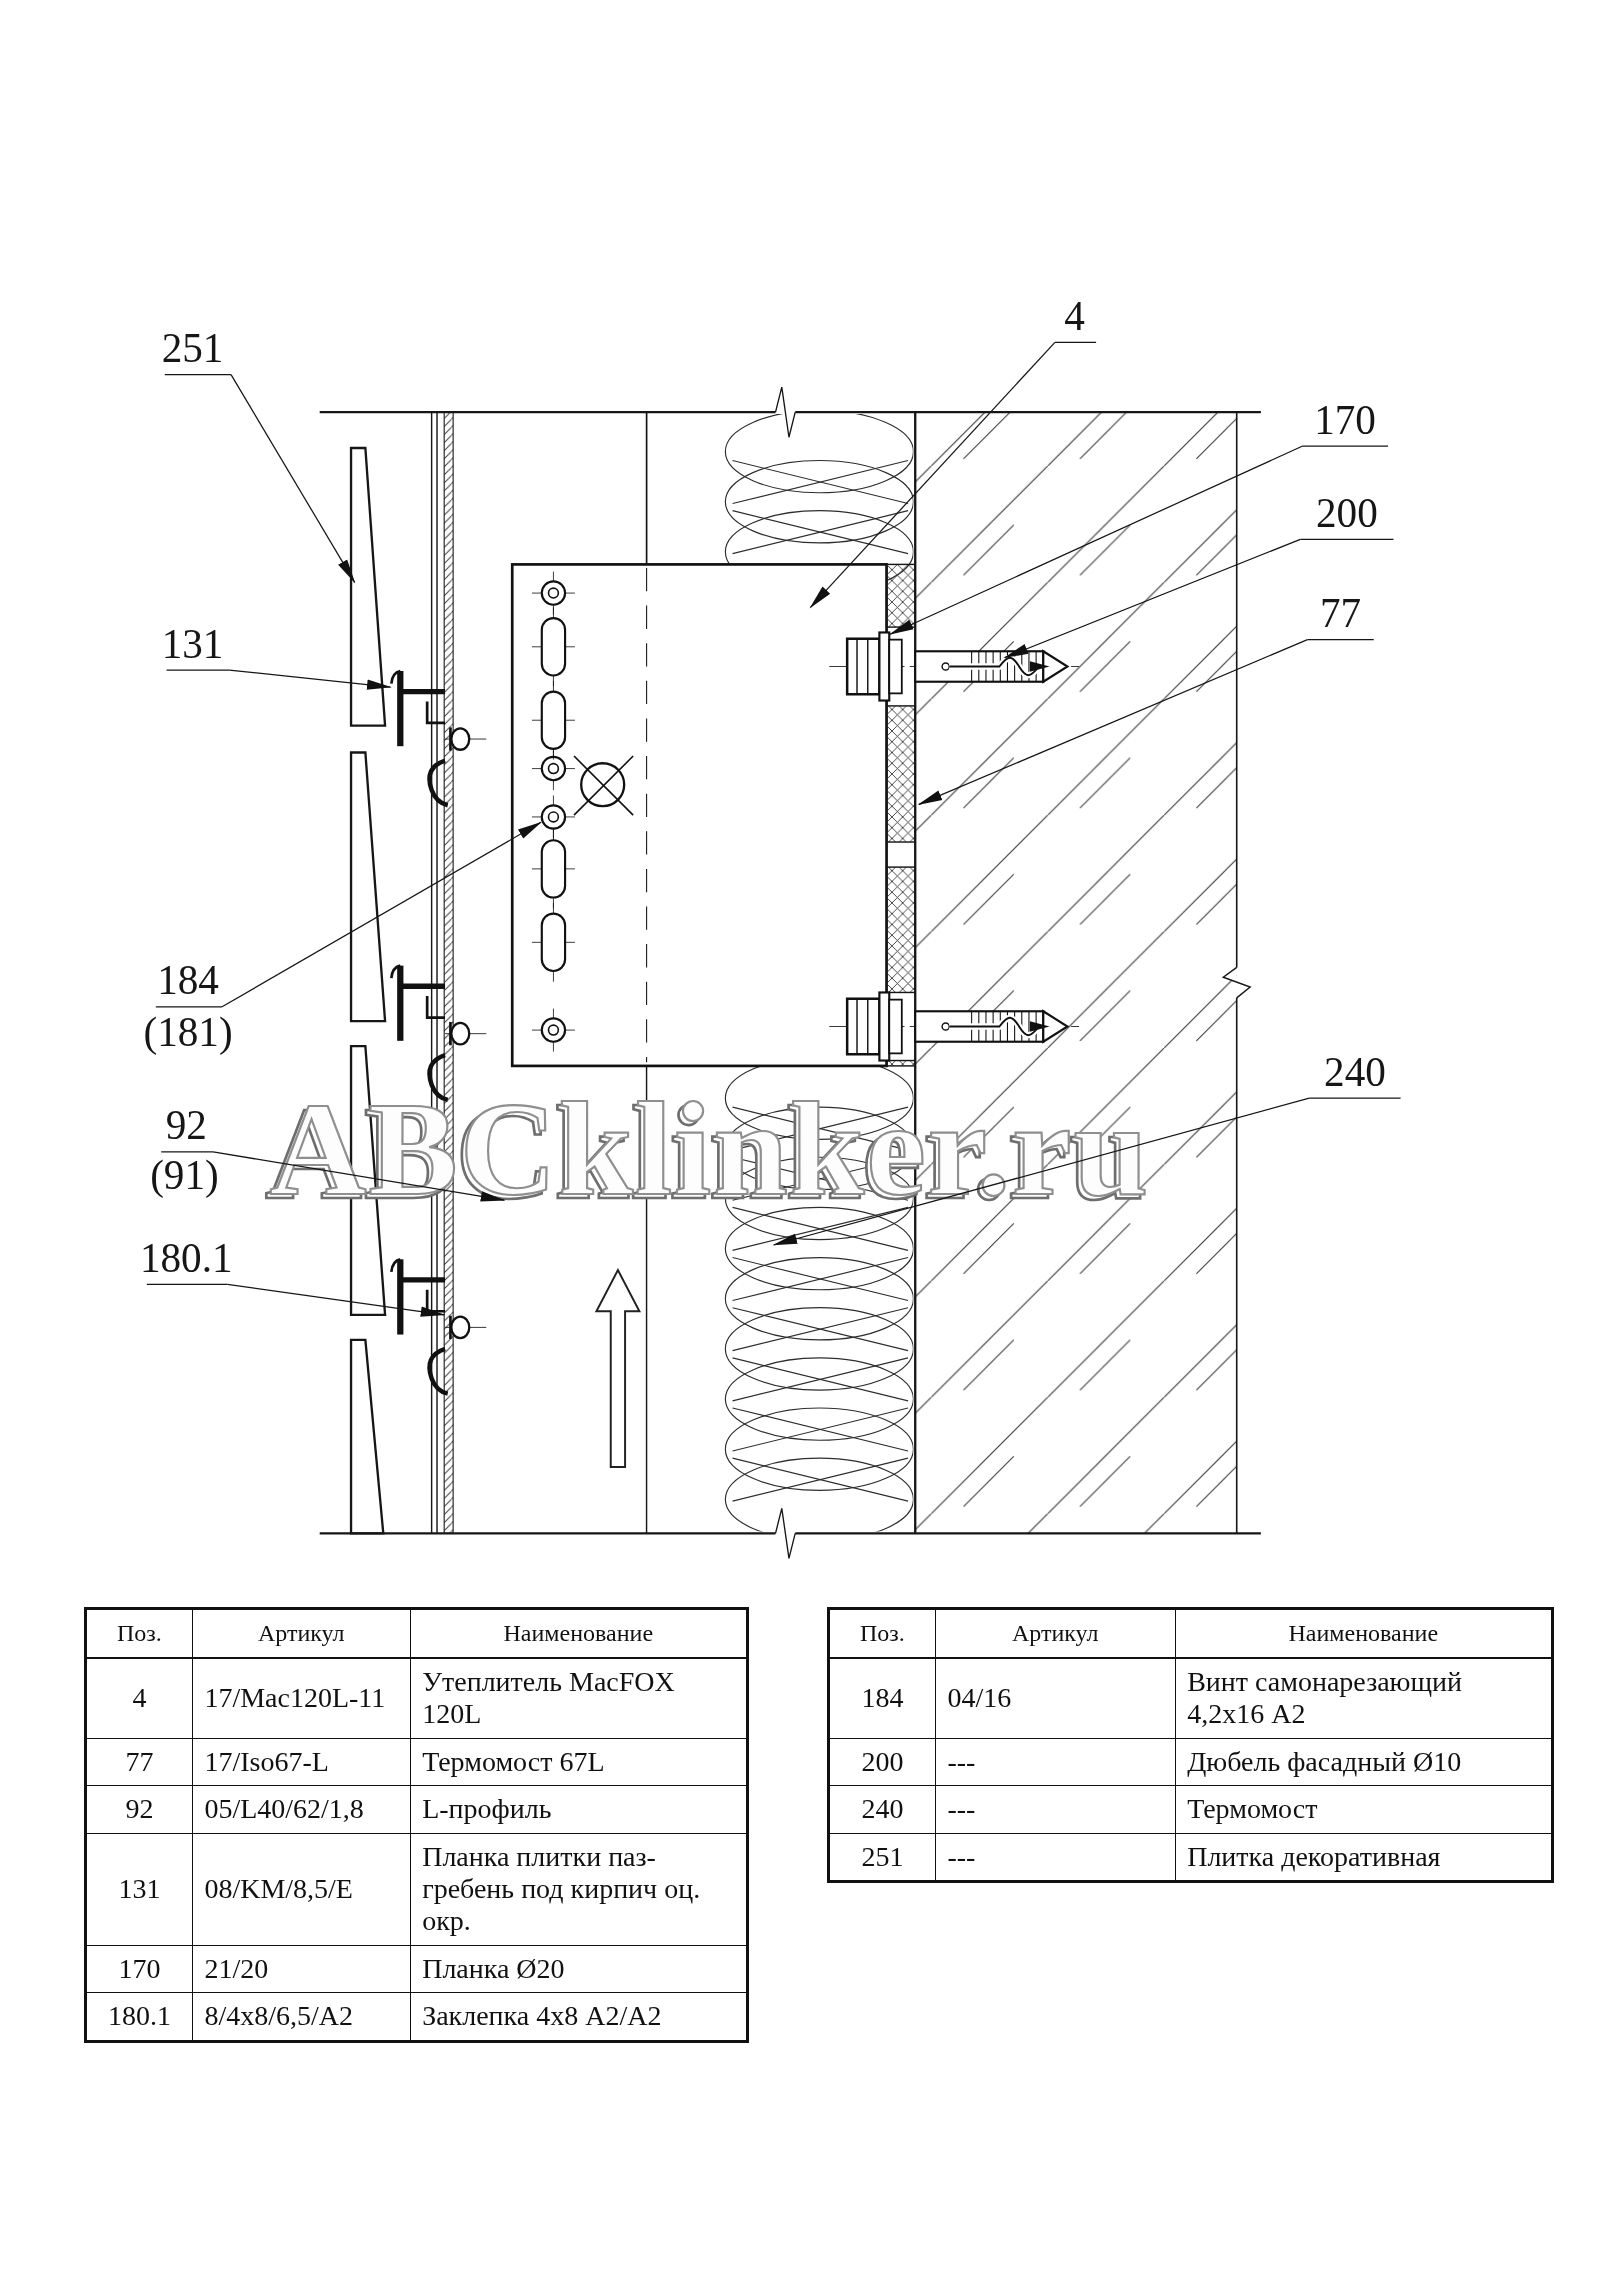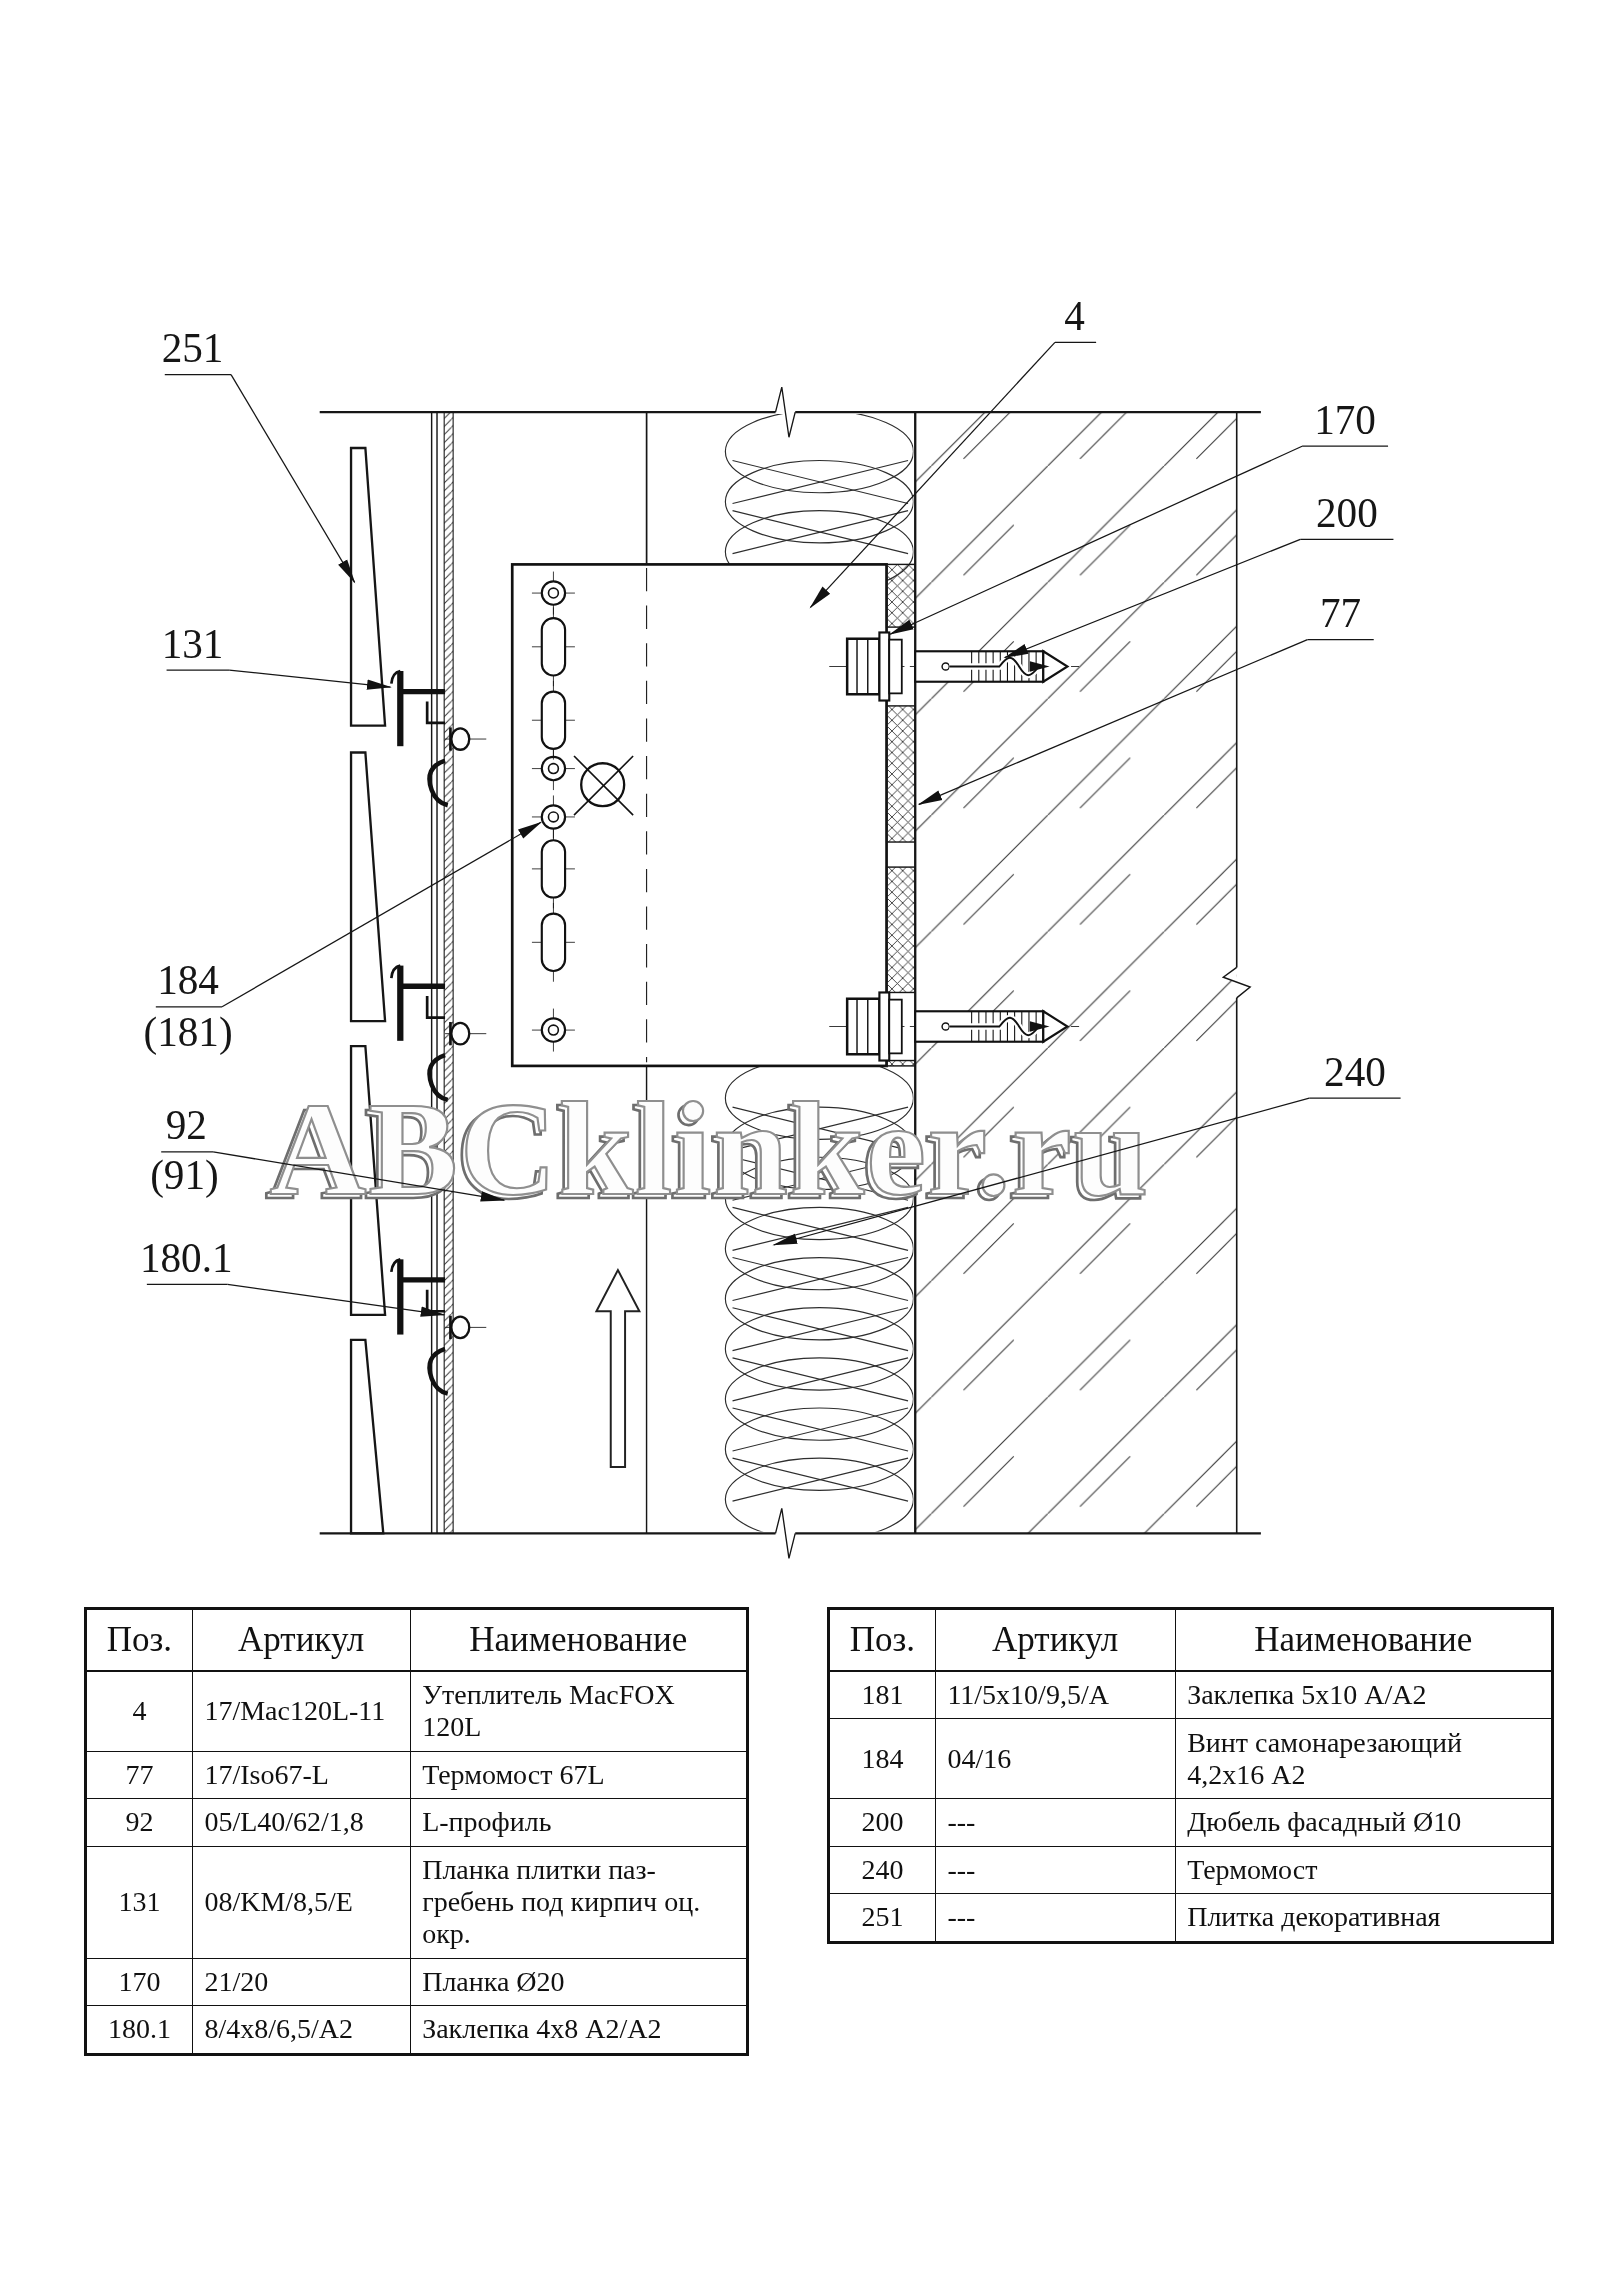--- a/index.html
+++ b/index.html
@@ -9,21 +9,21 @@
   .callout{font-size:46px;fill:#161616;}
   .wm-front{font-size:150px;font-weight:bold;letter-spacing:2px;
             fill:#fdfdfd;stroke:#8f8f8f;stroke-width:2.4px;}
   .wm-back{font-size:150px;font-weight:bold;letter-spacing:2px;
            fill:#ffffff;stroke:#6e6e6e;stroke-width:3px;}
   
   .ptable{position:absolute;border-collapse:collapse;background:#fff;
           font-size:28px;color:#111;table-layout:fixed;}
   .ptable,.ptable th,.ptable td{border:1.4px solid #111;}
   .ptable{border-width:2.7px;outline:1.3px solid #111;outline-offset:-0.9px;}
-  .ptable th{font-weight:normal;font-size:35px;padding:9.9px 5.4px;border-bottom-width:2.9px;}
+  .ptable th{font-weight:normal;font-size:24px;padding:9.9px 5.4px;border-bottom-width:2.9px;}
   .ptable td{padding:7.2px 11.6px;line-height:1.15;vertical-align:middle;}
   .ptable td.c-pos{text-align:center;padding:7.2px 1.8px;}
   #table-left{left:85px;top:1608px;width:663px;}
   #table-right{left:828px;top:1608px;width:725px;}
   #table-left .c-pos{width:94px;} #table-left .c-art{width:206px;}
   #table-right .c-pos{width:94px;} #table-right .c-art{width:228px;}
 </style>
 </head>
 <body>
 
@@ -301,25 +301,20 @@
   <table id="table-right" class="ptable">
       <thead>
         <tr>
           <th class="c-pos">Поз.</th>
           <th class="c-art">Артикул</th>
           <th class="c-name">Наименование</th>
         </tr>
       </thead>
       <tbody>
         <tr>
-          <td class="c-pos">181</td>
-          <td class="c-art">11/5x10/9,5/A</td>
-          <td class="c-name">Заклепка 5x10 А/А2</td>
-        </tr>
-        <tr>
           <td class="c-pos">184</td>
           <td class="c-art">04/16</td>
           <td class="c-name">Винт самонарезающий 4,2x16 А2</td>
         </tr>
         <tr>
           <td class="c-pos">200</td>
           <td class="c-art">---</td>
           <td class="c-name">Дюбель фасадный Ø10</td>
         </tr>
         <tr>

